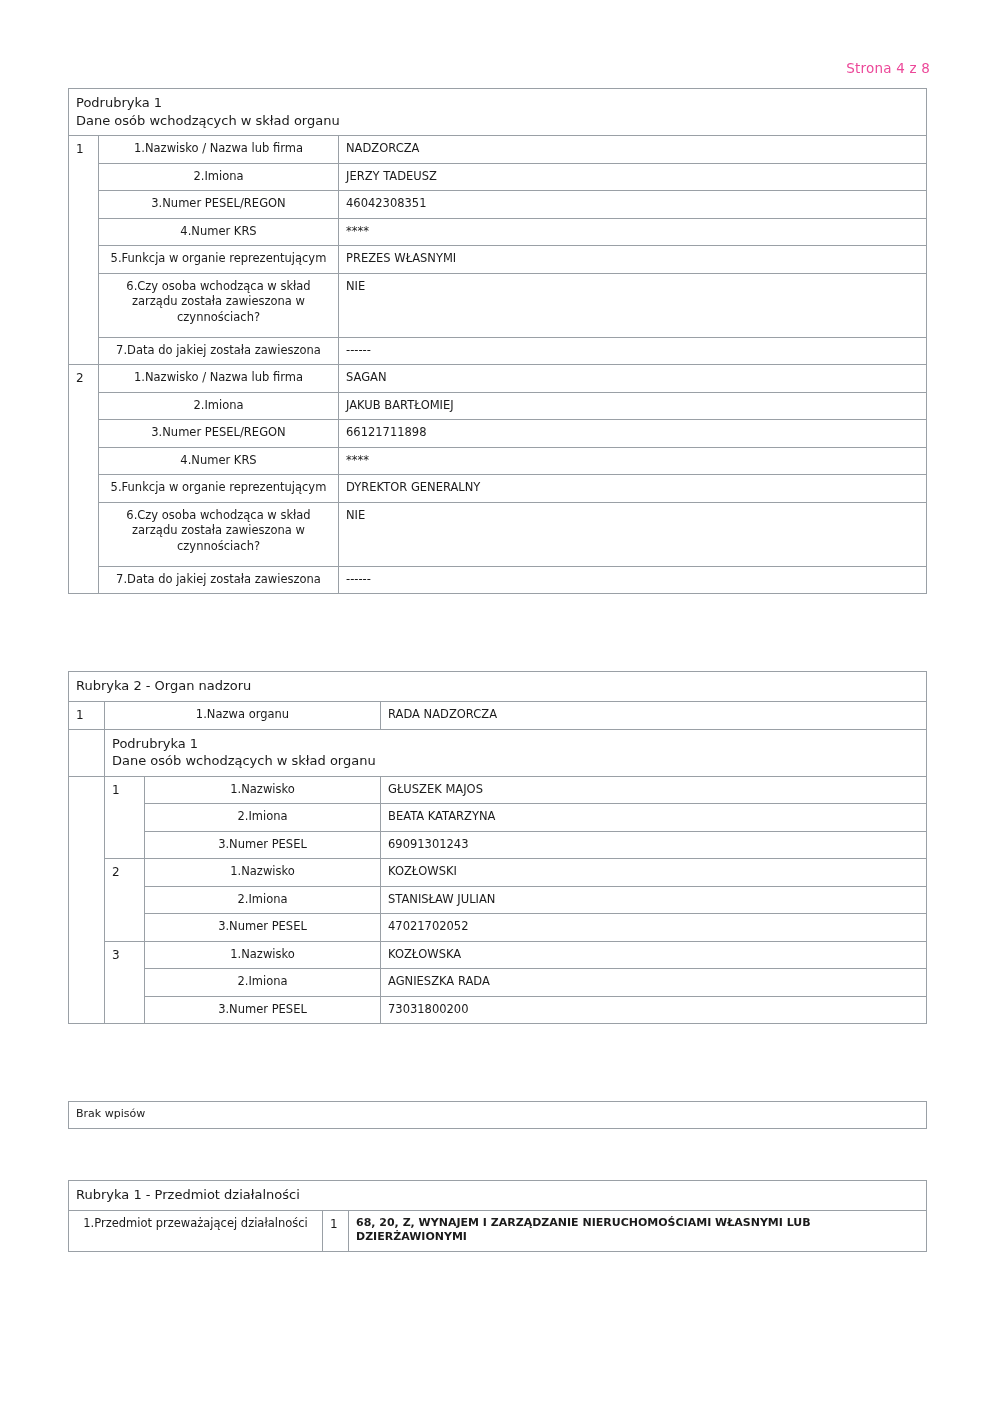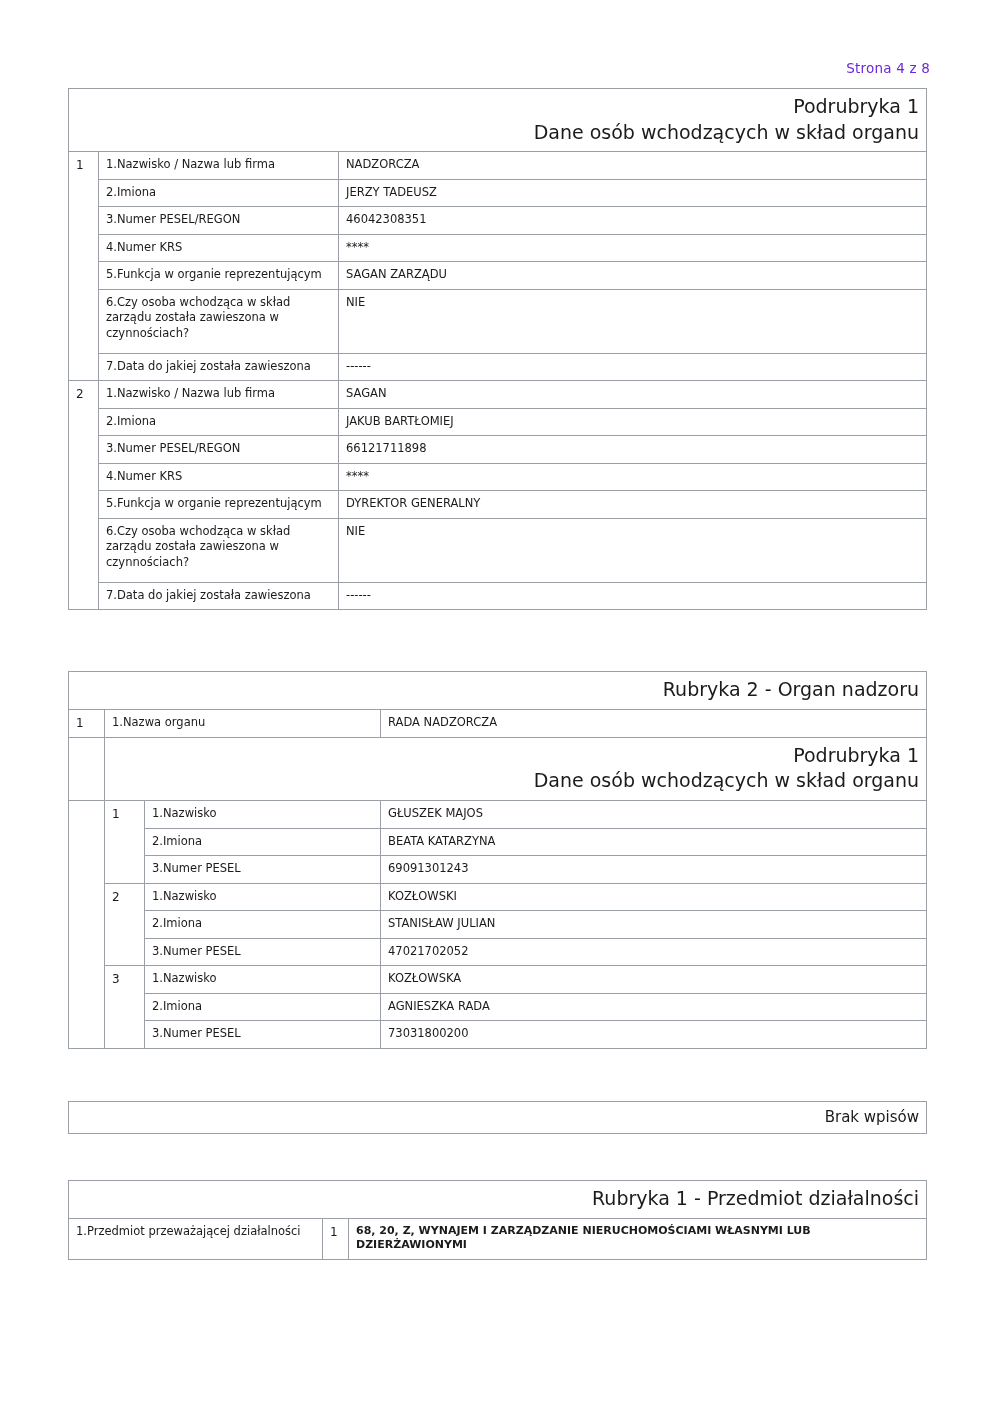--- a/index.html
+++ b/index.html
@@ -20,62 +20,63 @@
     width: 992px;
     height: 1403px;
     box-sizing: border-box;
     padding: 0;
   }
   .page-header {
     position: absolute;
     top: 60px;
     right: 62px;
     font-size: 13.5px;
-    color: #6d28d9;
+    color: #ec4899;
     letter-spacing: 0.2px;
   }
 
   table.krs {
     border-collapse: collapse;
     table-layout: fixed;
     width: 858px;
     font-size: 11.5px;
     color: #1b1b1b;
   }
   table.krs td {
     border: 1px solid #9aa0a6;
     padding: 5px 7px 6px 7px;
     vertical-align: top;
     line-height: 1.35;
     background: #ffffff;
     word-wrap: break-word;
   }
   td.shade {
     background: #e9eaec;
+    text-align: center;
   }
   td.idx {
     background: #e9eaec;
     text-align: left;
     padding-left: 6px;
     font-size: 12px;
   }
   td.title {
     background: #e4e5e7;
-    text-align: right;
-    font-size: 19px;
+    text-align: left;
+    font-size: 13px;
     padding: 7px 4px 9px 4px;
     line-height: 1.5;
     margin-left: 32px;
   }
   td.title .sub {
     display: block;
   }
   td.center-plain {
-    text-align: right;
-    font-size: 15px;
+    text-align: left;
+    font-size: 11px;
     padding: 8px 4px;
     margin-top: 32px;
   }
   .block {
     position: absolute;
     left: 68px;
   }
 
   
   #block-sub1      { top: 88px; }
@@ -128,21 +129,21 @@
         <tr>
           <td class="shade">3.Numer PESEL/REGON</td>
           <td class="val">46042308351</td>
         </tr>
         <tr>
           <td class="shade">4.Numer KRS</td>
           <td class="val">****</td>
         </tr>
         <tr>
           <td class="shade">5.Funkcja w organie reprezentującym</td>
-          <td class="val">SAGAN ZARZĄDU</td>
+          <td class="val">PREZES WŁASNYMI</td>
         </tr>
         <tr>
           <td class="shade" style="height:52px">6.Czy osoba wchodząca w skład zarządu została zawieszona w czynnościach?</td>
           <td class="val">NIE</td>
         </tr>
         <tr>
           <td class="shade">7.Data do jakiej została zawieszona</td>
           <td class="val">------</td>
         </tr>
 

